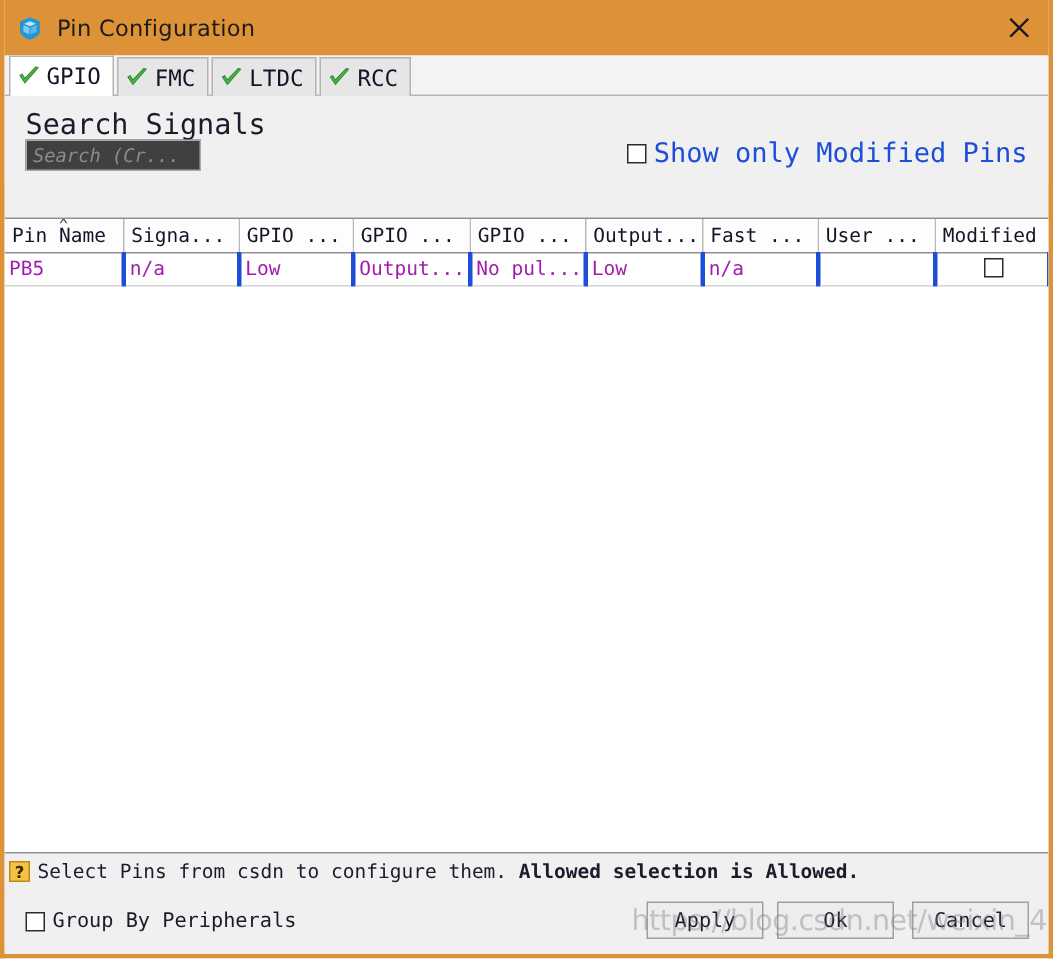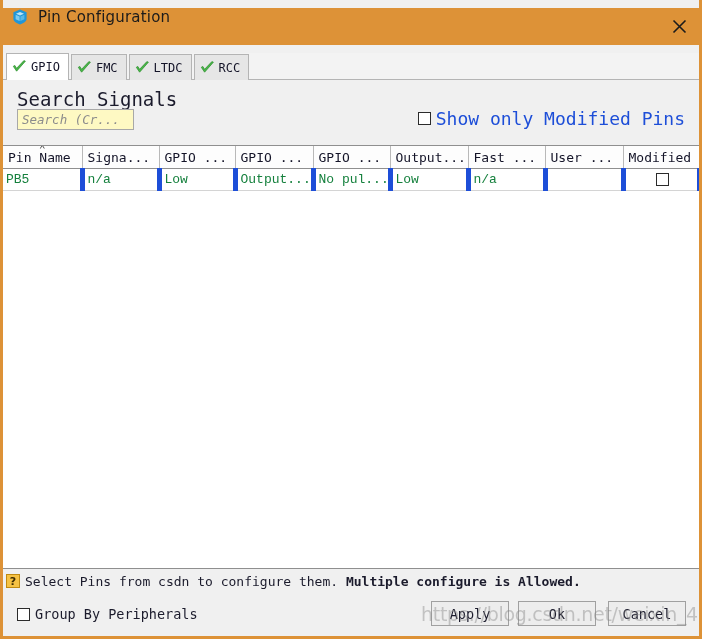--- a/index.html
+++ b/index.html
@@ -19,22 +19,23 @@
     border: 3px solid #dd9237;
     border-top: none;
     background: #f0f0f0;
   }
 
   
   .titlebar {
     height: 37px;
     background: #dd9237;
     display: flex;
-    position: relative;
-    margin: 8px -3px;
+    align-items: center;
+    position: relative;
+    margin: 0 -3px;
   }
   .titlebar-icon {
     width: 18px;
     height: 18px;
     margin-left: 11px;
     margin-right: 9px;
     flex: 0 0 auto;
     display: block;
   }
   .titlebar-title {
@@ -71,21 +72,21 @@
   .tab {
     height: 26px;
     display: flex;
     align-items: center;
     padding: 0 8px 0 5px;
     box-sizing: border-box;
     background: #e6e6e6;
     border: 1px solid #b4b4b4;
     border-bottom: none;
     margin-right: 2px;
-    font-size: 12px;
+    font-size: 15px;
     color: #141428;
     cursor: pointer;
     position: relative;
     top: 1px;
   }
   .tab.active {
     background: #ffffff;
     height: 27px;
     z-index: 2;
   }
@@ -113,21 +114,21 @@
     white-space: nowrap;
   }
   .search-input {
     position: absolute;
     left: 14px;
     top: 29px;
     width: 117px;
     height: 21px;
     box-sizing: border-box;
     border: 1px solid #a8a8a8;
-    background: #fef9c3;
+    background: #404040;
     font-family: "DejaVu Sans Mono", monospace;
     font-size: 12.5px;
     font-style: italic;
     color: #8c8c8c;
     padding: 4px 4px;
     outline: none;
   }
   .search-input::placeholder {
     color: #8c8c8c;
     font-style: italic;
@@ -193,29 +194,28 @@
   table.pin-table th .sort-caret {
     position: absolute;
     left: 36px;
     top: -2px;
     font-size: 11px;
     color: #3a3a3a;
     line-height: 11px;
   }
   table.pin-table td {
     height: 21px;
-    border-right: 5px solid #1d4ed8;
+    border-right: 3px solid #1d4ed8;
     border-bottom: 1px solid #d4d4d4;
     font-size: 13px;
-    color: #15803d;
+    color: #a21caf;
     padding: 0 0 0 3px;
     overflow: hidden;
     white-space: nowrap;
     background: #ffffff;
-    font-family: Liberation Mono, monospace;
   }
   td.cell-check {
     text-align: center;
     padding: 0;
   }
   td.cell-check .cbox {
     display: inline-block;
     vertical-align: middle;
     margin-top: -1px;
   }
@@ -418,21 +418,21 @@
         </tr>
       </tbody>
     </table>
   </div>
 
   <div class="statusbar">
     <svg class="help-icon" viewBox="0 0 14 14">
       <rect x="0.5" y="0.5" width="13" height="13" fill="#f6c244" stroke="#c08a12" stroke-width="1"></rect>
       <text x="7" y="11" text-anchor="middle" font-family="DejaVu Sans, sans-serif" font-size="11" font-weight="bold" fill="#3d2b00">?</text>
     </svg>
-    <div class="status-text"><span>Select Pins from csdn to configure them. </span><b>Multiple configure is Allowed.</b></div>
+    <div class="status-text"><span>Select Pins from csdn to configure them. </span><b>Allowed selection is Allowed.</b></div>
   </div>
 
   <div class="bottombar">
     <div class="group-toggle">
       <span class="cbox"></span>
       <span class="group-toggle-label">Group By Peripherals</span>
     </div>
     <button class="btn" id="btn-apply">Apply</button>
     <button class="btn" id="btn-ok">Ok</button>
     <button class="btn" id="btn-cancel">Cancel</button>

